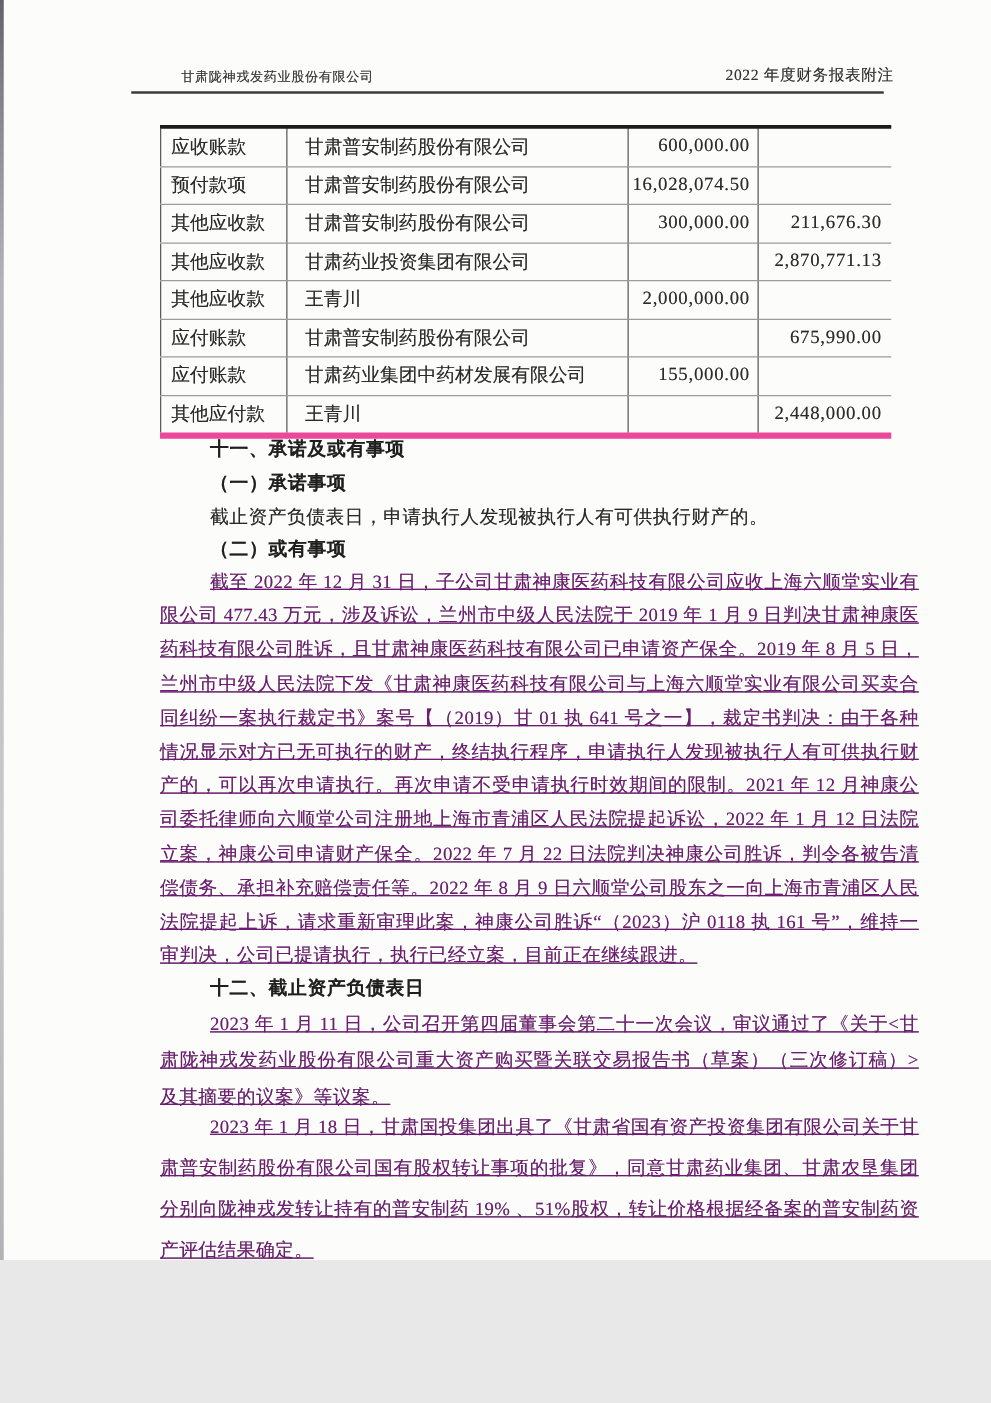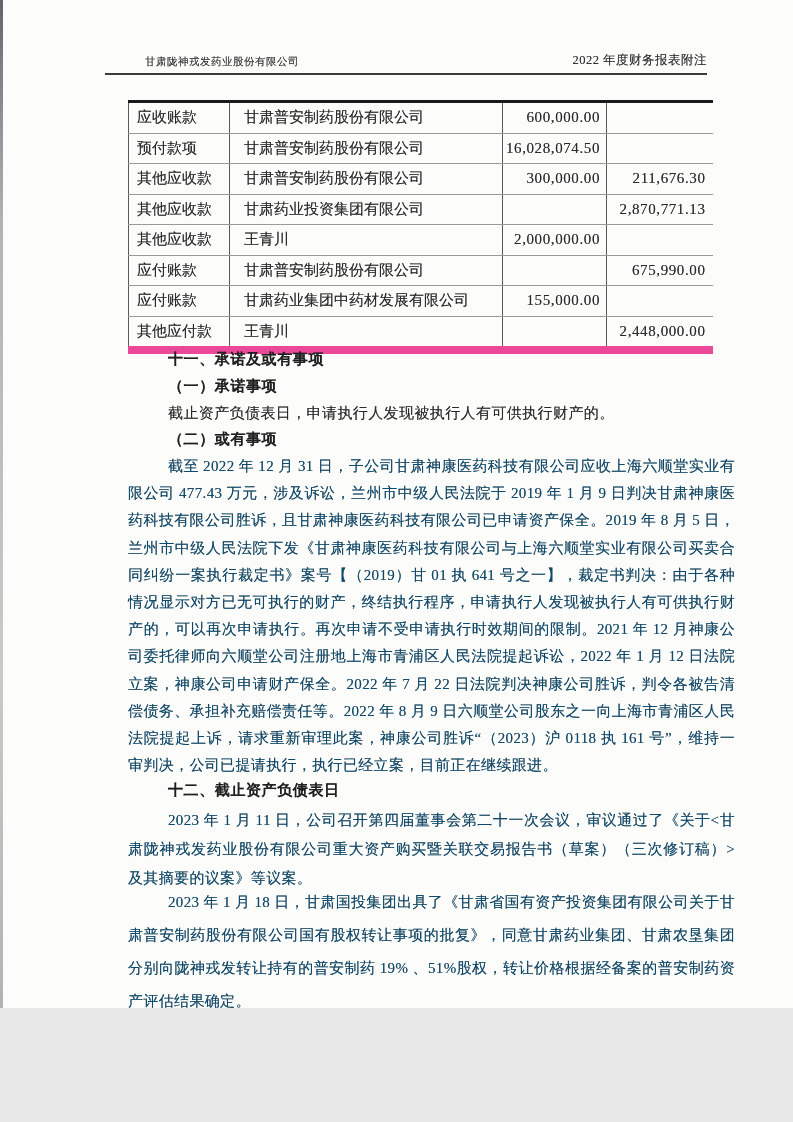--- a/index.html
+++ b/index.html
@@ -13,51 +13,52 @@
     color:#262626;
   }
   
   .edge-strip{
     position:absolute;left:0;top:0;width:3px;height:1122px;
     background:linear-gradient(180deg,#2f2f38 0%,#55555e 6%,#9a9aa0 20%,#b9b9bd 60%,#8f8f94 100%);
     opacity:.75;
   }
   
   .hdr-company{position:absolute;left:145px;top:55px;font-size:10.5px;letter-spacing:.5px;color:#3a3a3a;}
-  .hdr-report{position:absolute;right:86px;top:52px;font-size:12.5px;letter-spacing:.5px;color:#333;}
+  .hdr-report{position:absolute;right:78px;top:52px;font-size:12.5px;letter-spacing:.5px;color:#333;}
   .hdr-rule{position:absolute;left:105px;top:73px;width:602px;height:2px;background:#3c3c3c;}
   
   table.rp{
     position:absolute;left:128px;top:100px;
     border-collapse:collapse;table-layout:fixed;
     width:584px;
     border-top:3px solid #1b1b1b;
-    border-bottom:8px solid #ec4899;
+    border-bottom:5px solid #ec4899;
     border-left:1px solid #5a5a5a;
     font-size:15px;
   }
   table.rp td{
     height:29.5px;padding:0;vertical-align:middle;
     border-bottom:1px solid #9a9a9a;
     white-space:nowrap;overflow:hidden;
     color:#2b2b2b;
   }
   table.rp tr:last-child td{border-bottom:none;}
   table.rp td.c1{padding-left:8px;border-right:1px solid #5a5a5a;}
   table.rp td.c2{padding-left:14px;border-right:1px solid #5a5a5a;}
   table.rp td.c3{text-align:right;padding-right:6px;border-right:1px solid #5a5a5a;letter-spacing:.6px;}
   table.rp td.c4{text-align:right;padding-right:7px;letter-spacing:.6px;}
   
   .h-sec{position:absolute;left:168px;font-size:15px;font-weight:bold;color:#1f1f1f;letter-spacing:.6px;white-space:nowrap;}
   .p-line{position:absolute;left:168px;font-size:15px;color:#2a2a2a;letter-spacing:.4px;white-space:nowrap;}
   .p-block{
     position:absolute;left:128px;width:607px;
-    font-size:15px;color:#0c4a6e;
+    font-size:15px;color:#701a75;
     text-align:justify;text-justify:inter-character;
     letter-spacing:.35px;
+    text-decoration:underline;
   }
   .p-block.indent{text-indent:40px;}
   #para-contingency{top:453px;line-height:27.2px;}
   #para-s12-1{top:806px;line-height:29px;}
   #para-s12-2{top:886px;line-height:33px;}
   
   .ftr-page{position:absolute;left:400px;top:1055px;width:50px;text-align:center;font-size:15px;color:#3a3a3a;}
   .ftr-code{position:absolute;left:375px;top:1067px;width:100px;text-align:center;font-size:16.5px;letter-spacing:1.5px;color:#333;}
   
   .page, table.rp{text-shadow:0 0 .45px rgba(40,40,40,.55);}

